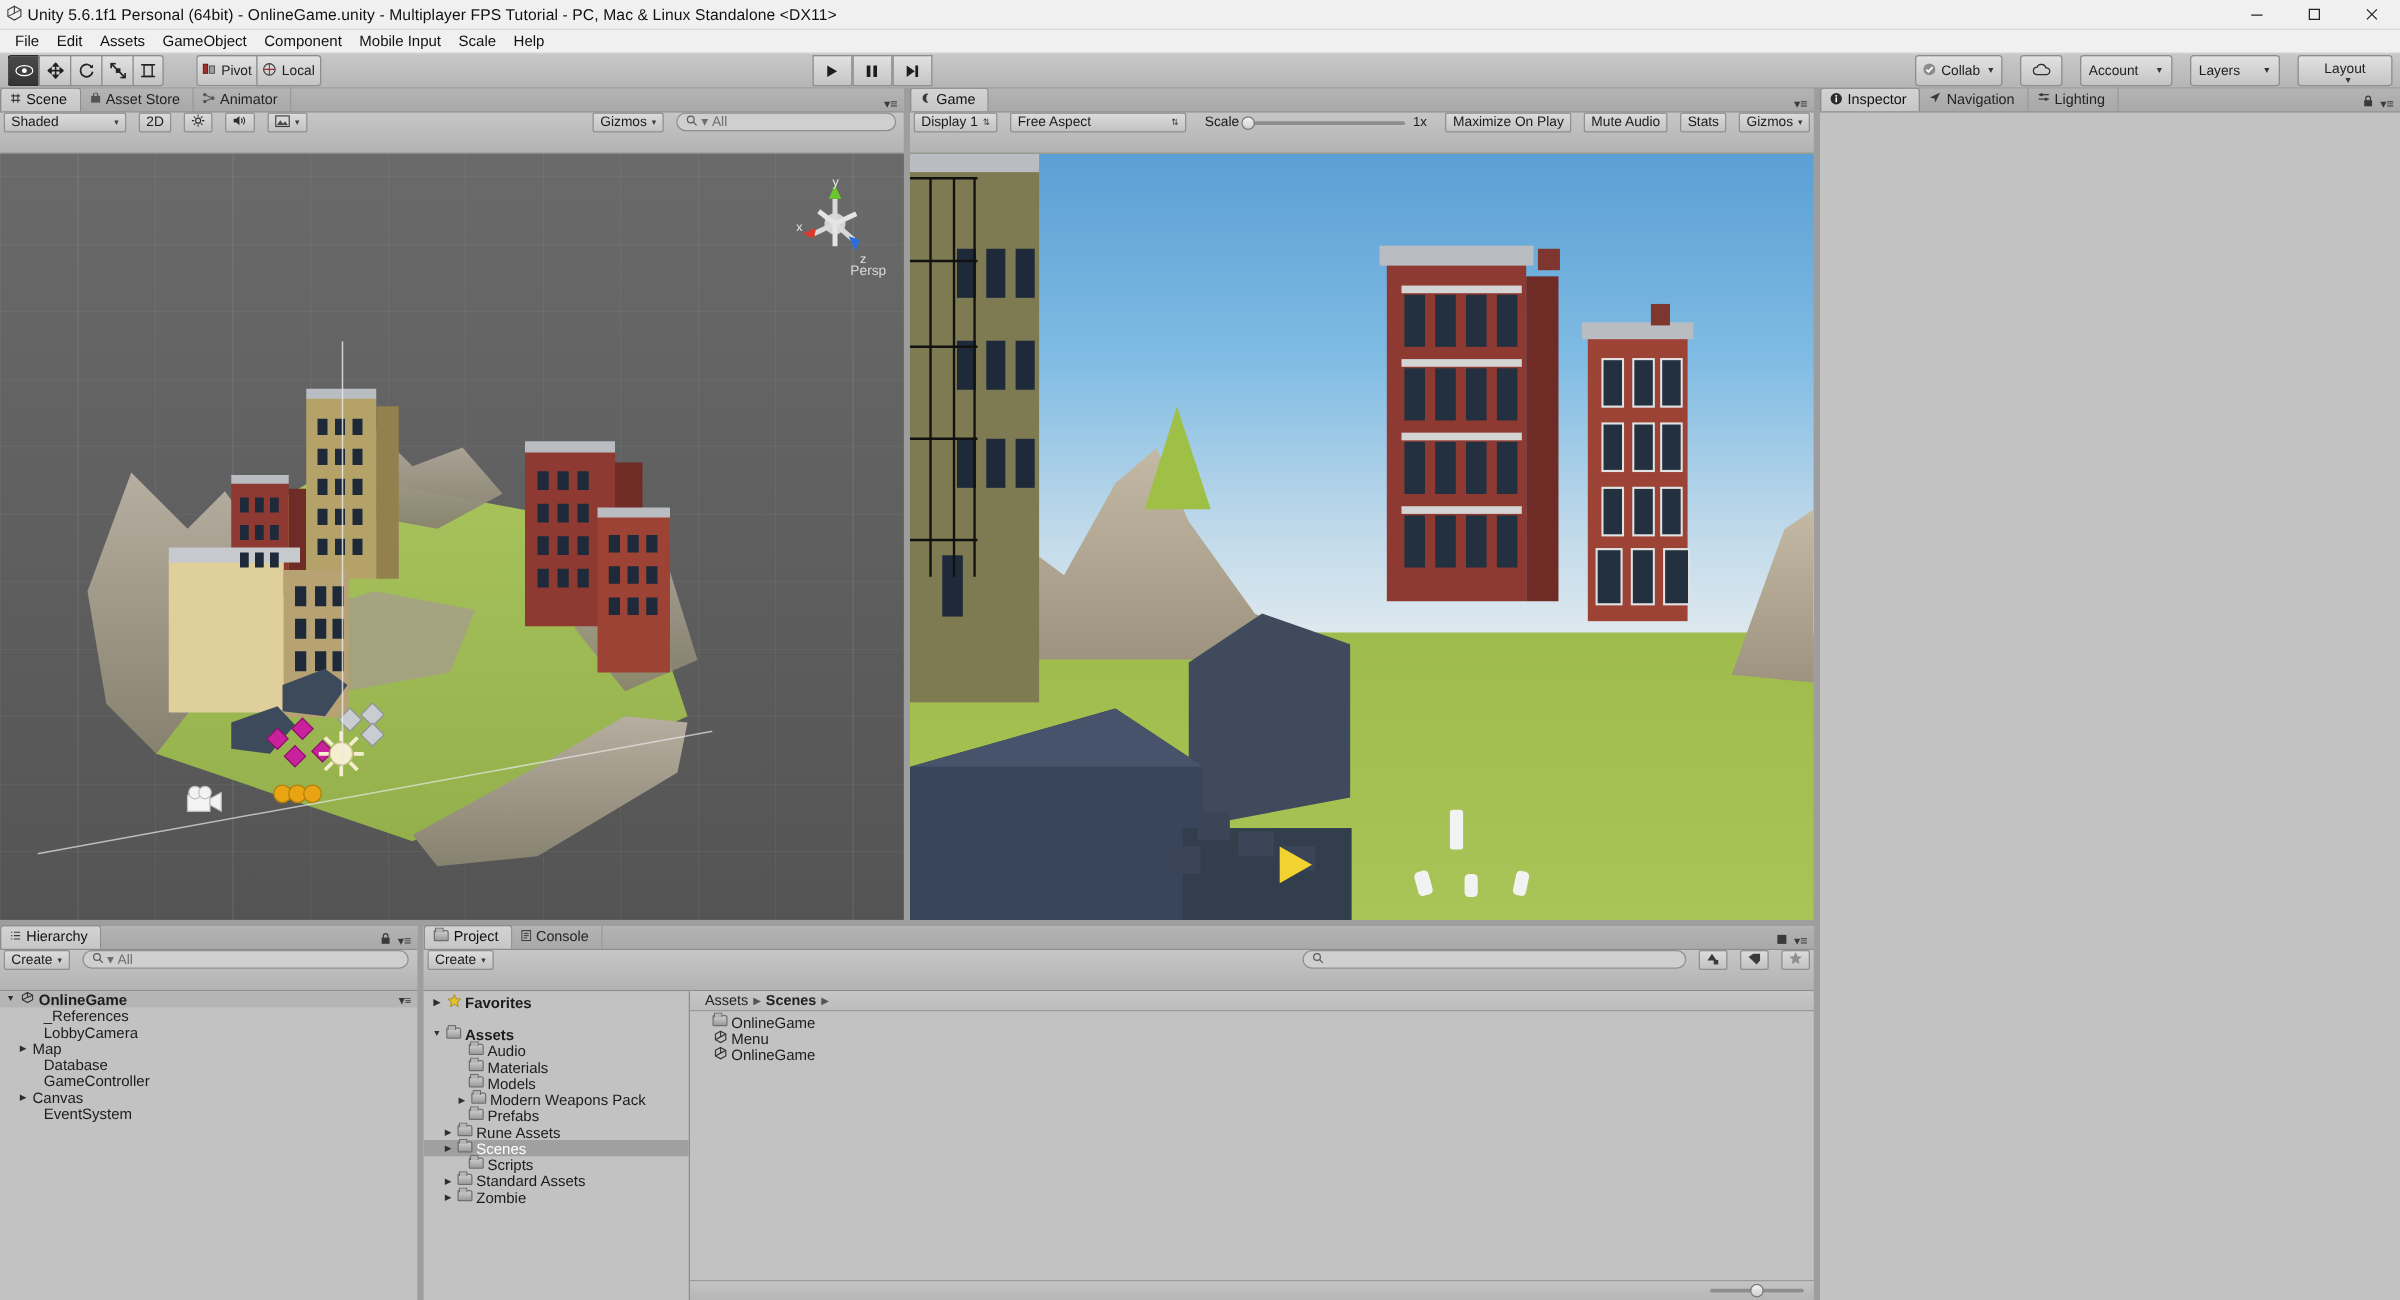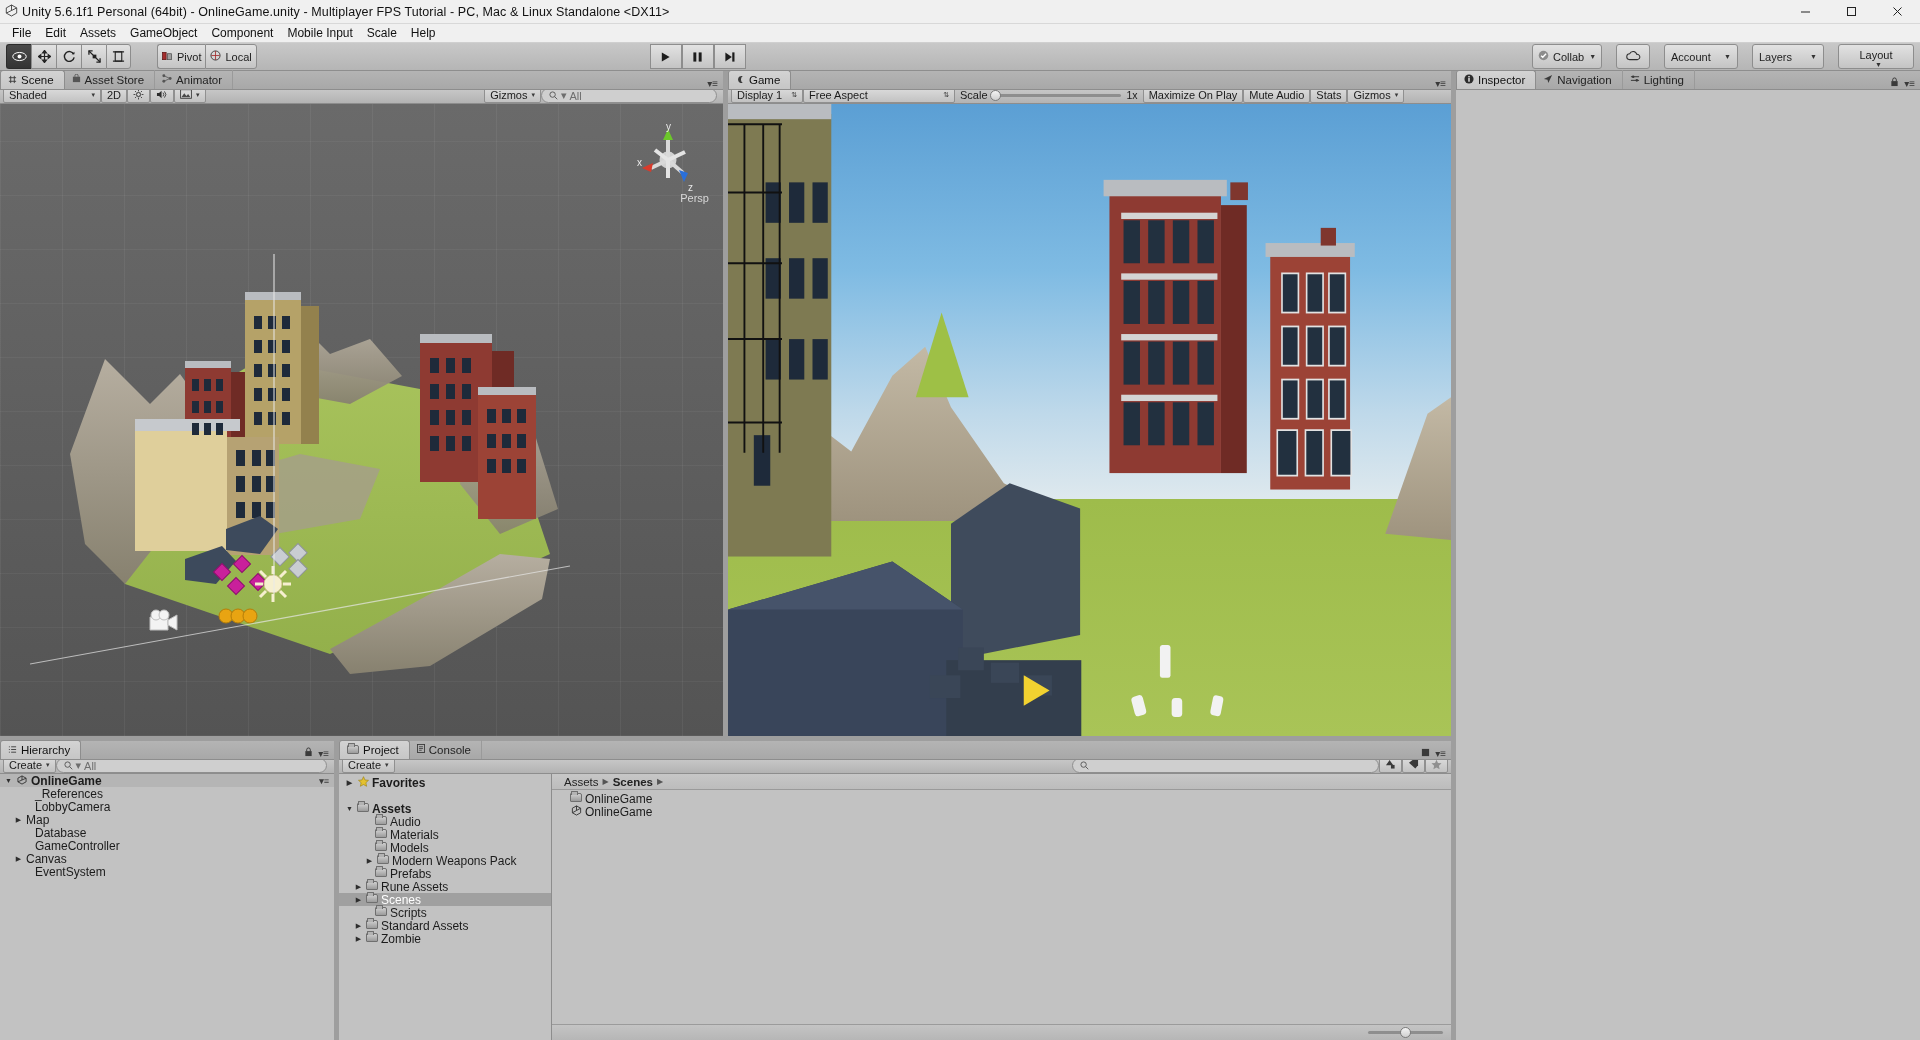--- a/index.html
+++ b/index.html
@@ -64,22 +64,22 @@
   }
   .tab {
     height:19px; padding:0 10px 0 7px; display:flex; align-items:center; gap:4px;
     font-size:11.5px; color:#232323; border-right:1px solid #9a9a9a;
   }
   .tab.active { background:linear-gradient(#d3d3d3,#c6c6c6); color:#111; border-radius:3px 3px 0 0; border:1px solid #8d8d8d; border-bottom:none; }
   .tabrow .tabmenu { margin-left:auto; display:flex; align-items:center; gap:5px; padding-right:5px; color:#3a3a3a; font-size:10px; }
   .tabicon { font-size:10px; color:#3c3c3c; display:inline-block; }
 
   .subbar {
-    height:14px; flex:none; background:linear-gradient(#c6c6c6,#b3b3b3);
-    border-bottom:1px solid #8d8d8d; display:flex; align-items:flex-end; padding:0 3px; gap:0;
+    height:33px; flex:none; background:linear-gradient(#c6c6c6,#b3b3b3);
+    border-bottom:1px solid #8d8d8d; display:flex; align-items:flex-start; padding:0 3px; gap:10px;
   }
   .sb {
     height:16px; padding:0 5px; display:flex; align-items:center; gap:4px;
     background:linear-gradient(#dcdcdc,#c2c2c2); border:1px solid #909090; border-radius:2px;
     font-size:11px; color:#1b1b1b; white-space:nowrap;
   }
   .sb.flat { background:none; border:none; }
   .sb .caret { font-size:7px; color:#3a3a3a; }
   .searchbox {
     height:15px; border:1px solid #8f8f8f; border-radius:8px; background:#cfcfcf;
@@ -935,20 +935,29 @@
                   <span class="hicon"><span class="folder"><i></i></span></span>
                   <span>OnlineGame</span>
                 </div>
                 <div class="prow" style="padding-left:18px;">
                   <span class="hicon">
                     <svg width="11" height="11" viewBox="0 0 12 12">
                         <path d="M6 1 10.5 3.5v5L6 11 1.5 8.5v-5Z" fill="none" stroke="#333" stroke-width="1"></path>
                         <path d="M6 1v5L1.5 8.5M6 6l4.5-2.5" fill="none" stroke="#333" stroke-width="1"></path>
                       </svg>
                   </span>
+                  <span>Menu</span>
+                </div>
+                <div class="prow" style="padding-left:18px;">
+                  <span class="hicon">
+                    <svg width="11" height="11" viewBox="0 0 12 12">
+                        <path d="M6 1 10.5 3.5v5L6 11 1.5 8.5v-5Z" fill="none" stroke="#333" stroke-width="1"></path>
+                        <path d="M6 1v5L1.5 8.5M6 6l4.5-2.5" fill="none" stroke="#333" stroke-width="1"></path>
+                      </svg>
+                  </span>
                   <span>OnlineGame</span>
                 </div>
               </div>
               <div class="statusbar">
                 <div class="zoomslider">
                   <span class="knob" style="left:32px;"></span>
                 </div>
               </div>
             </div>
 

